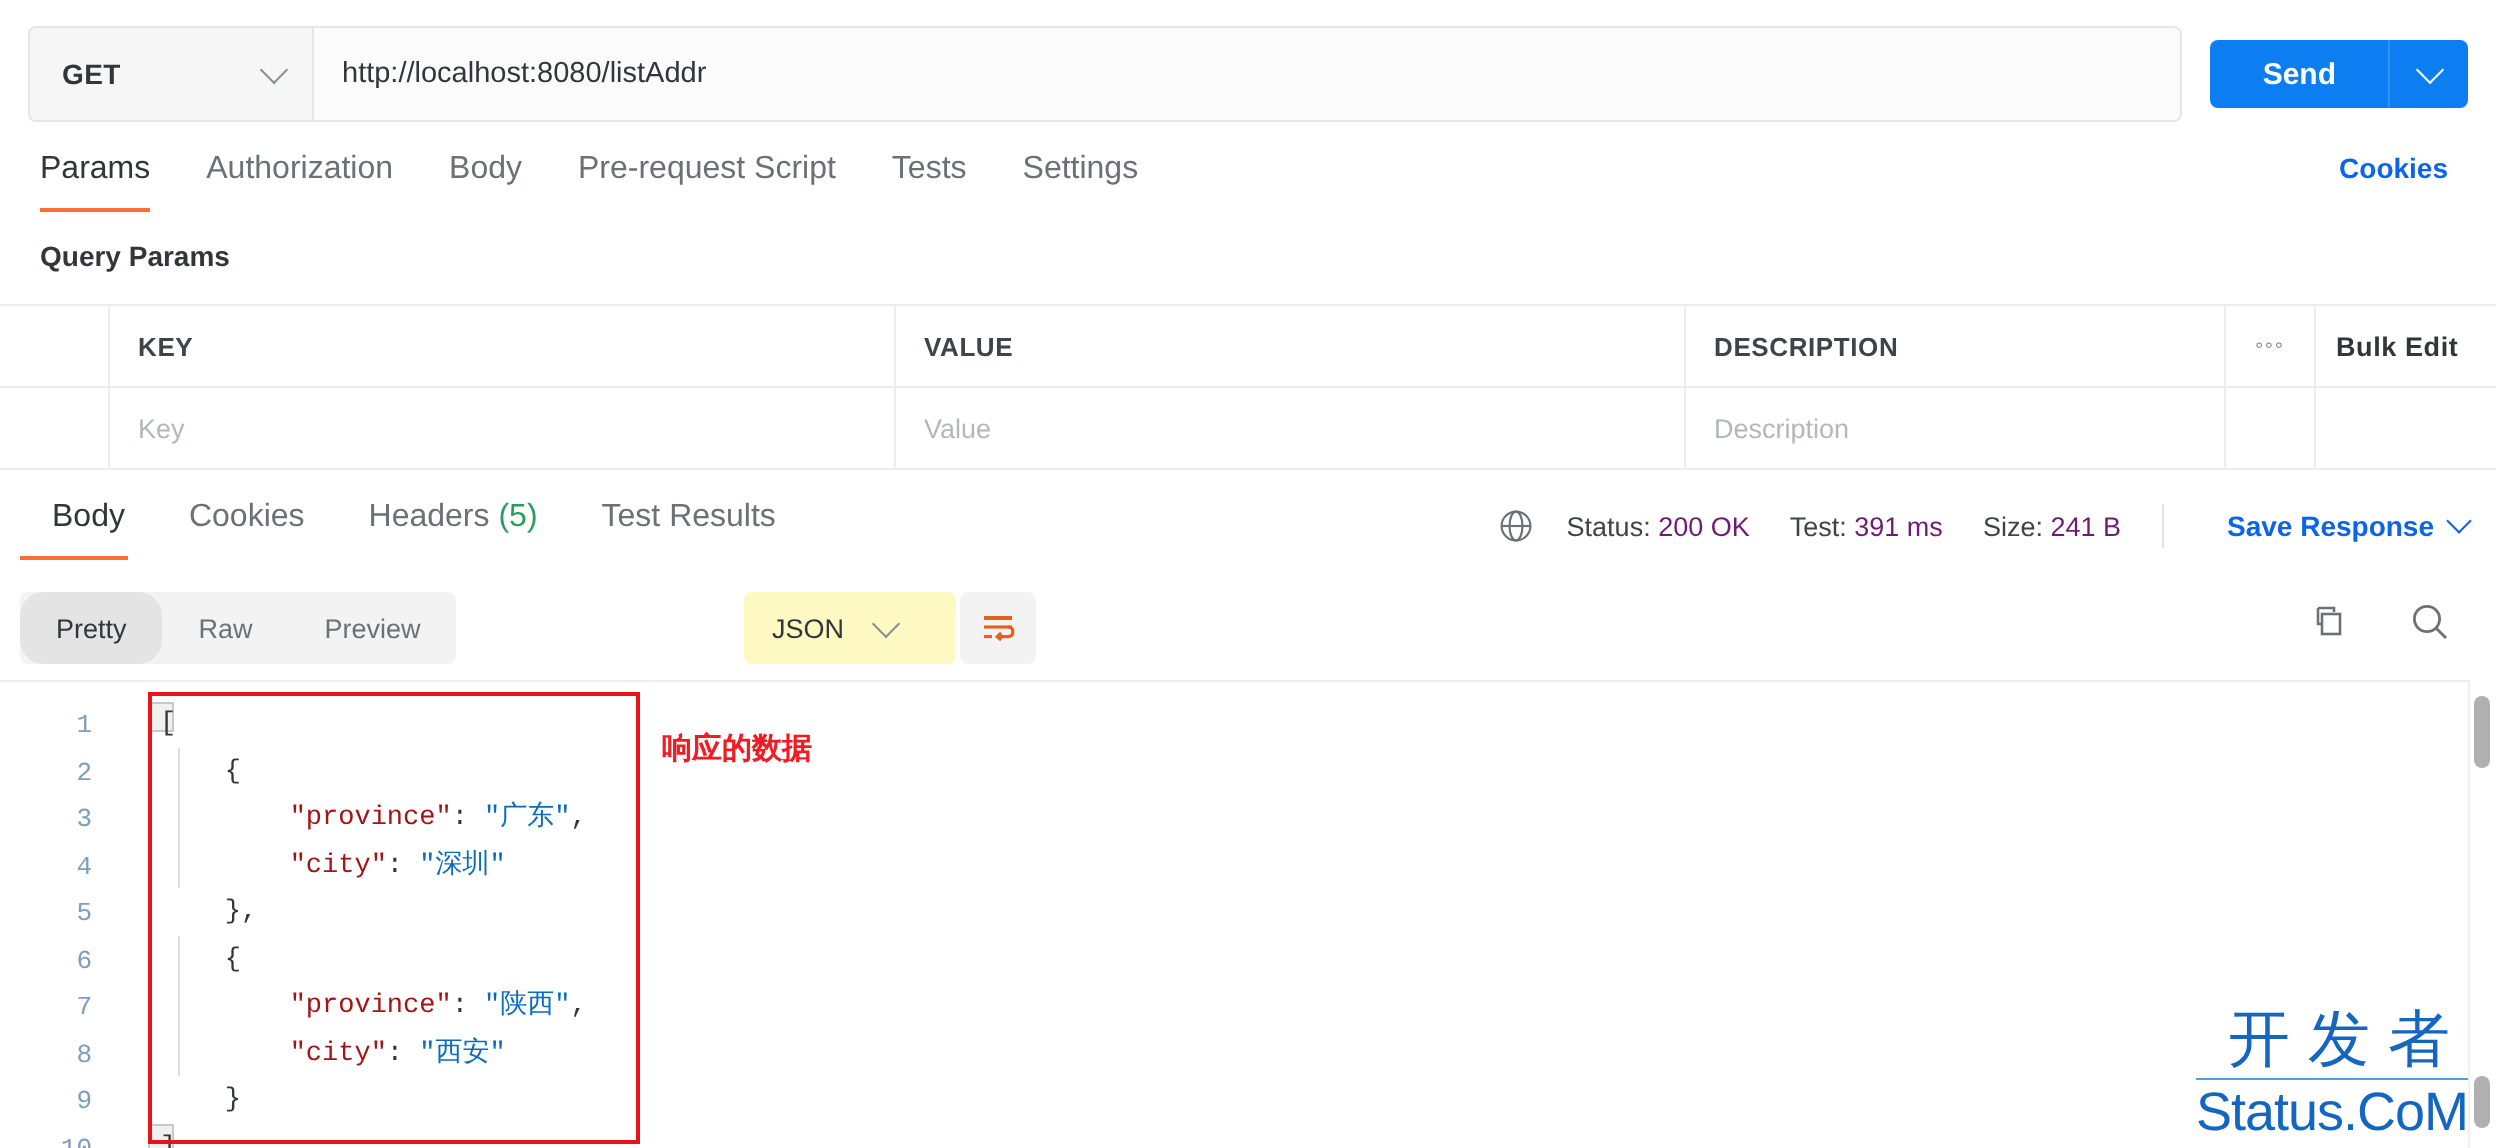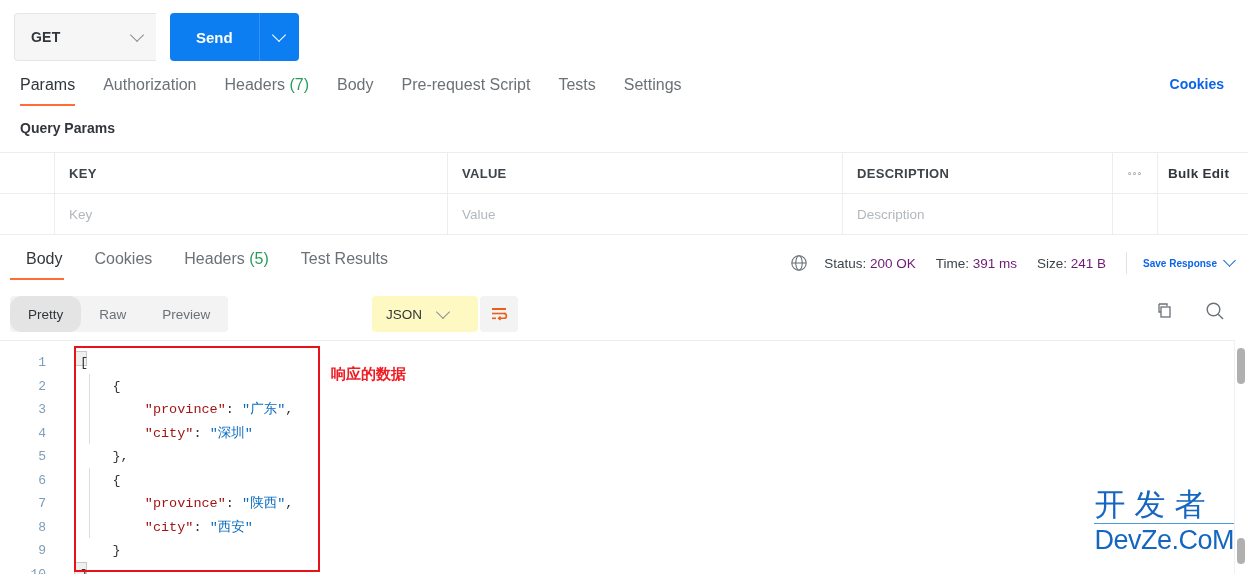--- a/index.html
+++ b/index.html
@@ -23,21 +23,21 @@
     border-radius: 4px 0 0 4px; padding: 0 14px 0 16px; cursor: pointer;
   }
   .method-label { font-size: 14px; font-weight: 700; color: #32363b; letter-spacing: .2px; }
   .chev { width: 10px; height: 10px; border-right: 1.6px solid #8a8f95; border-bottom: 1.6px solid #8a8f95;
           transform: rotate(45deg); margin-top: -4px; }
   .url-input {
     flex: 1; height: 48px; background: #fbfbfb; border: 1px solid #e6e6e6;
     border-radius: 0 4px 4px 0; display: flex; align-items: center; padding: 0 14px;
     font-size: 14.5px; color: #32363b; cursor: text;
   }
-  .send-group { display: flex; margin-left: 14px; height: 48px; }
+  .send-group { display: flex; margin-left: 14px; height: 34px; }
   .send-btn {
     background: #0c7ef2; color: #fff; font-size: 15px; font-weight: 700;
     border: none; border-radius: 4px 0 0 4px; padding: 0 26px; cursor: pointer;
     font-family: "Liberation Sans", sans-serif;
   }
   .send-caret {
     background: #0c7ef2; border: none; border-left: 1px solid #2f93f5;
     border-radius: 0 4px 4px 0; width: 40px; cursor: pointer;
     display: flex; align-items: center; justify-content: center;
   }
@@ -93,21 +93,21 @@
   }
   .resp-tabs .rtab { padding: 0 16px 12px 16px; }
   .resp-meta {
     position: absolute; top: 252px; right: 14px;
     display: flex; align-items: center; gap: 0; font-size: 13.5px; color: #3d444a;
   }
   .globe { width: 18px; height: 18px; margin-right: 16px; }
   .meta-item { margin-right: 20px; white-space: nowrap; }
   .meta-item b { color: #701a75; font-weight: 400; }
   .divider { width: 1px; height: 22px; background: #e2e2e2; margin: 0 16px 0 0; }
-  .save-resp { color: #0c64e8; font-weight: 700; font-size: 10px; cursor: pointer; margin-right: 8px; }
+  .save-resp { color: #0c64e8; font-weight: 700; font-size: 14px; cursor: pointer; margin-right: 8px; margin-left: 16px; }
   .save-caret { width: 9px; height: 9px; border-right: 1.6px solid #0c64e8; border-bottom: 1.6px solid #0c64e8;
                 transform: rotate(45deg); margin-top: -5px; }
 
   
   .viewbar { position: absolute; top: 296px; left: 0; width: 1248px; height: 42px; }
   .seg {
     position: absolute; left: 10px; top: 0; display: flex; align-items: center;
     background: #f3f3f3; border-radius: 4px; height: 36px; overflow: hidden;
   }
   .seg div {
@@ -161,53 +161,52 @@
   }
 
   
   .vscroll { position: absolute; right: 0; top: 340px; width: 14px; height: 234px; background: #fff;
              border-left: 1px solid #f0f0f0; }
   .vthumb { position: absolute; right: 3px; top: 8px; width: 8px; height: 36px; background: #b0b0b0; border-radius: 4px; }
   .vthumb2 { position: absolute; right: 3px; top: 198px; width: 8px; height: 26px; background: #b0b0b0; border-radius: 4px; }
 
   
   .wm {
-    position: absolute; right: 14px; bottom: 20px; text-align: left;
+    position: absolute; right: 14px; bottom: 4px; text-align: right;
     color: #1566c0; pointer-events: none; line-height: 1;
   }
   .wm .cn { font-size: 31px; letter-spacing: 9px; font-family: "DejaVu Sans", sans-serif; font-weight: 400;
             border-bottom: 1.5px solid #4e9fe0; padding-bottom: 3px; }
   .wm .en { font-size: 27px; font-family: "Liberation Sans", sans-serif; margin-top: 3px; letter-spacing: -.5px; }
 </style>
 </head>
 <body>
 
 <div class="urlbar">
   <div class="method-wrap">
     <span class="method-label">GET</span>
     <span class="chev"></span>
   </div>
+  <div class="url-input">
+    <span>http://localhost:8080/listAddr</span>
+  </div>
   <div class="send-group">
     <button class="send-btn">Send</button>
     <button class="send-caret">
       <span class="chev"></span>
     </button>
   </div>
 </div>
 
 <div class="req-tabs">
   <div class="rtab active">
     <span>Params</span>
   </div>
   <div class="rtab">
     <span>Authorization</span>
-  </div>
-  <div class="rtab">
-    <span>Headers</span>
-    <span class="cnt">(7)</span>
   </div>
   <div class="rtab">
     <span>Body</span>
   </div>
   <div class="rtab">
     <span>Pre-request Script</span>
   </div>
   <div class="rtab">
     <span>Tests</span>
   </div>
@@ -262,21 +261,21 @@
   <svg class="globe" viewBox="0 0 20 20">
     <circle cx="10" cy="10" r="8" fill="none" stroke="#6b7177" stroke-width="1.2"></circle>
     <ellipse cx="10" cy="10" rx="3.6" ry="8" fill="none" stroke="#6b7177" stroke-width="1.2"></ellipse>
     <line x1="2" y1="10" x2="18" y2="10" stroke="#6b7177" stroke-width="1.2"></line>
   </svg>
   <span class="meta-item">
     <span>Status:</span>
     <b>200 OK</b>
   </span>
   <span class="meta-item">
-    <span>Time:</span>
+    <span>Test:</span>
     <b>391 ms</b>
   </span>
   <span class="meta-item">
     <span>Size:</span>
     <b>241 B</b>
   </span>
   <span class="divider"></span>
   <span class="save-resp">Save Response</span>
   <span class="save-caret"></span>
 </div>
@@ -353,14 +352,14 @@
 <div class="vscroll">
   <div class="vthumb"></div>
   <div class="vthumb2"></div>
 </div>
 
 <div class="redbox"></div>
 <div class="annot">响应的数据</div>
 
 <div class="wm">
   <div class="cn">开发者</div>
-  <div class="en">DevZe.CoM</div>
+  <div class="en">Status.CoM</div>
 </div>
 
 </body></html>

